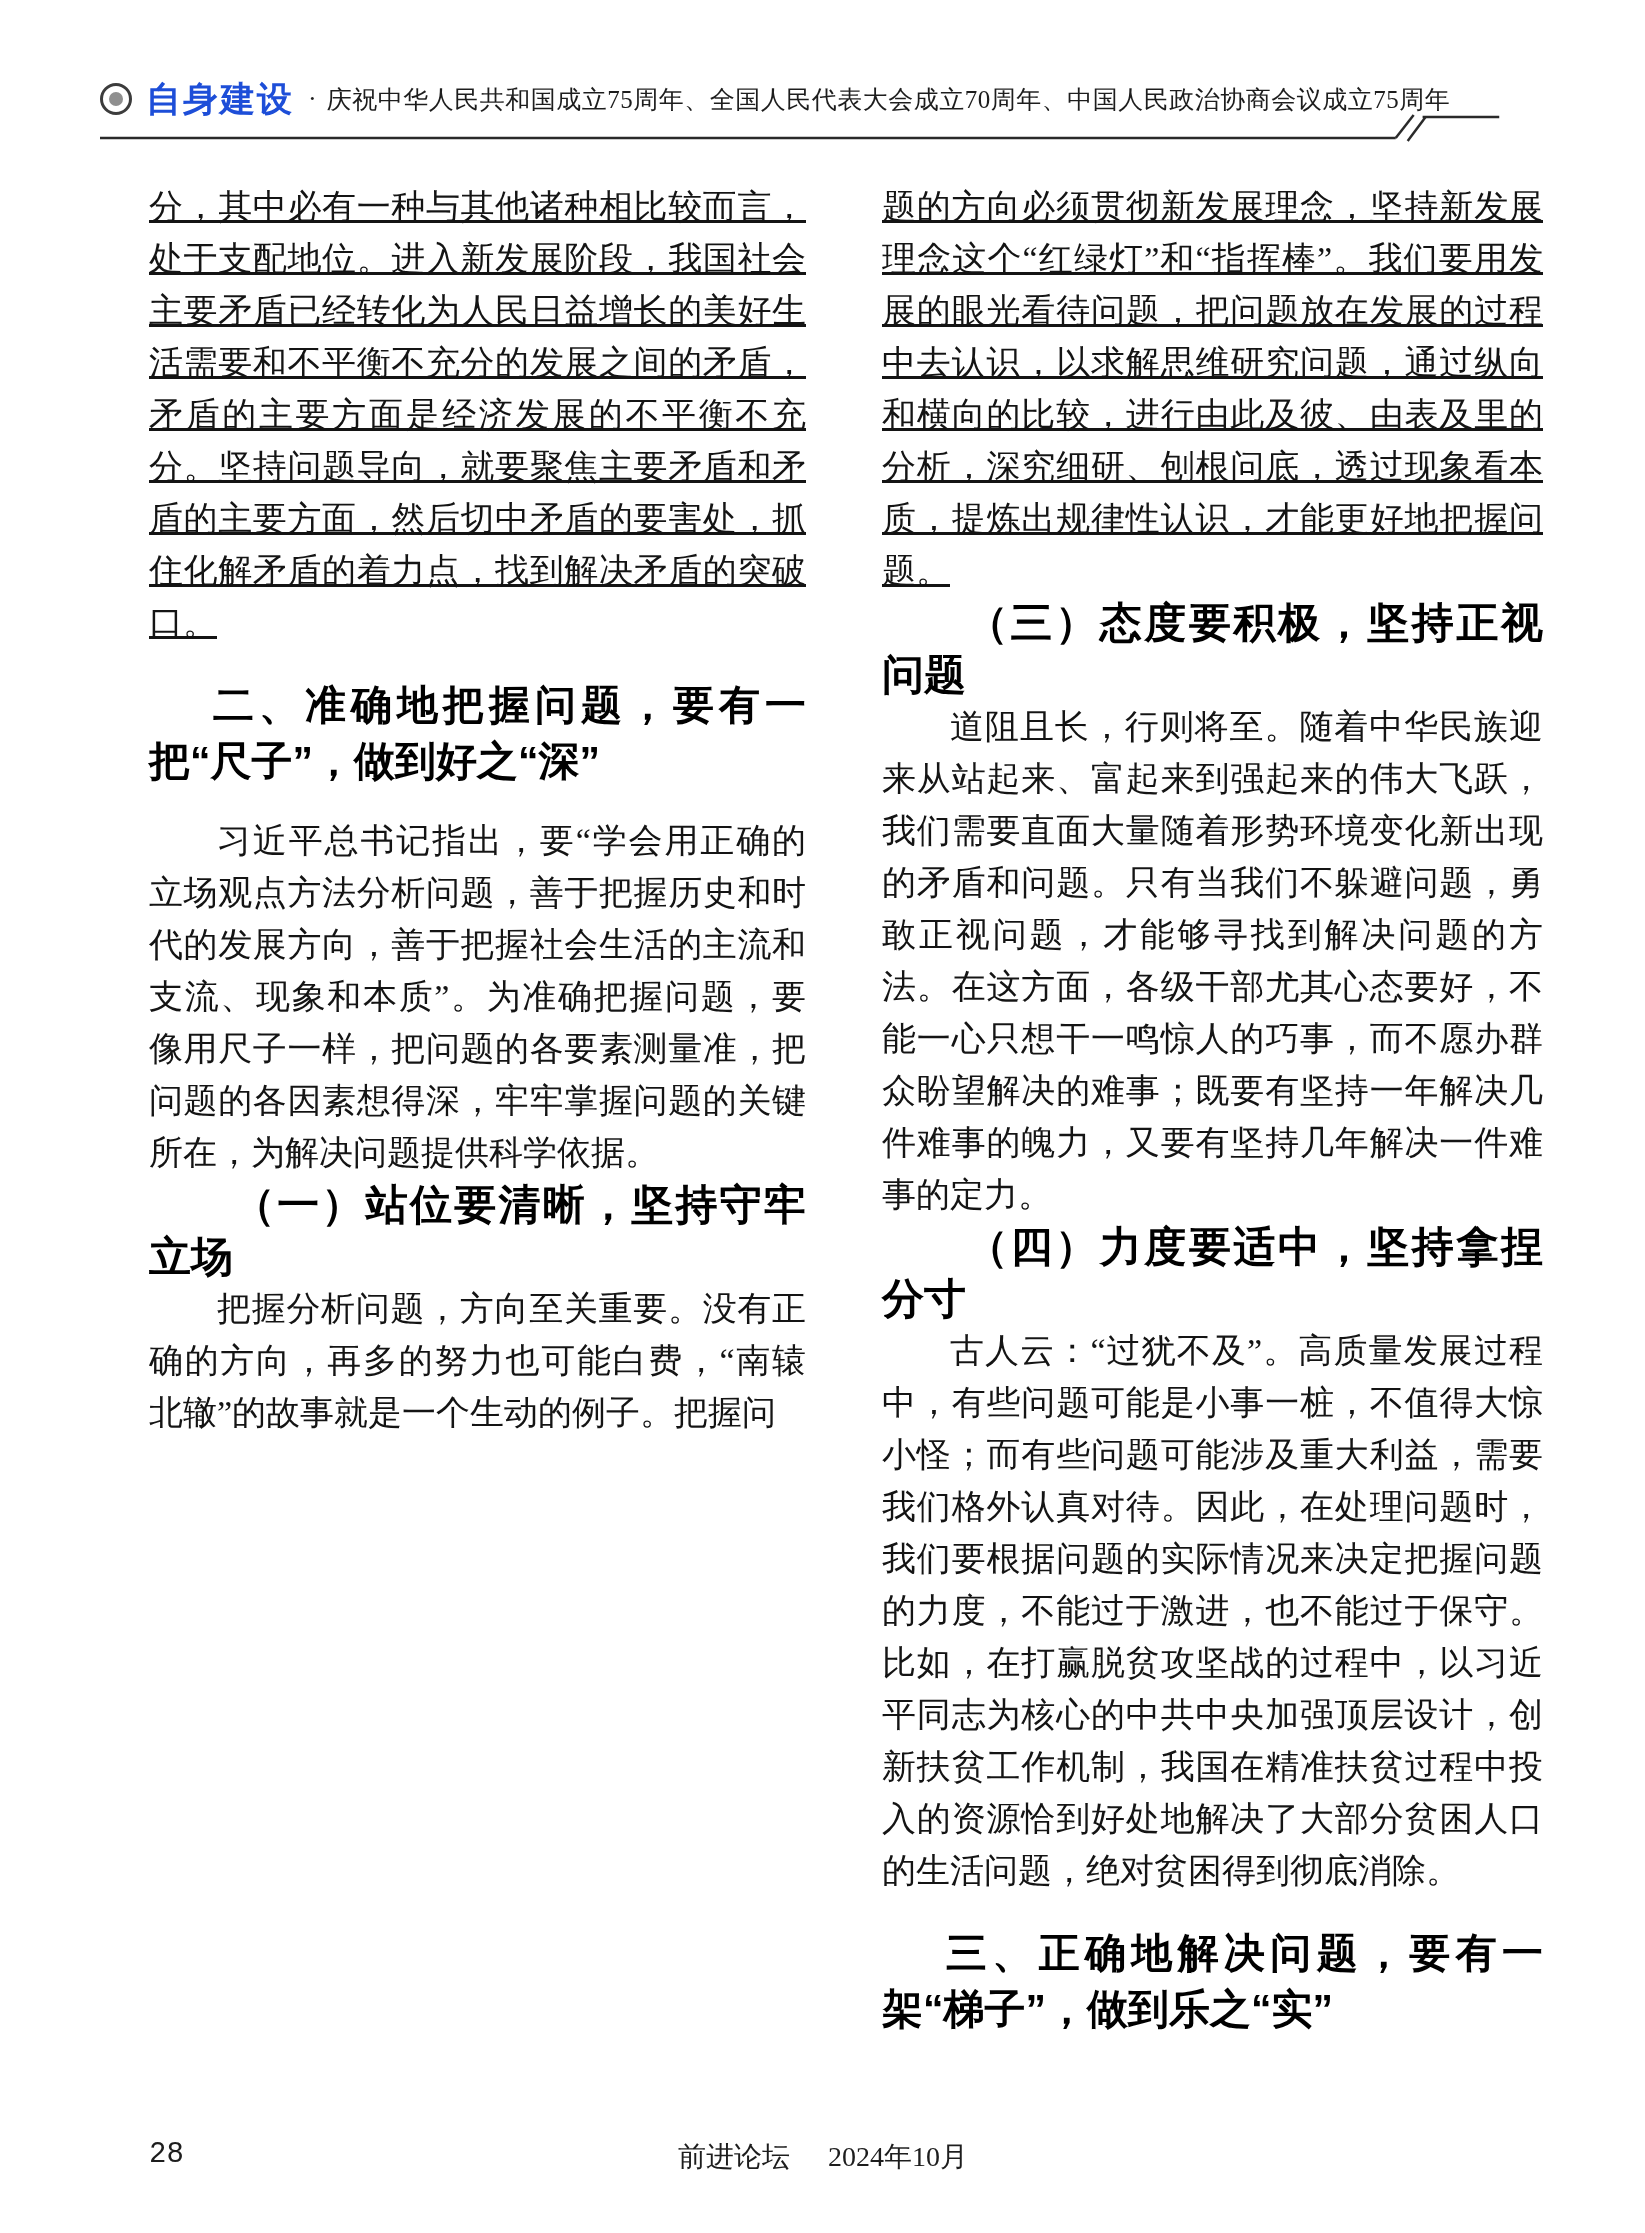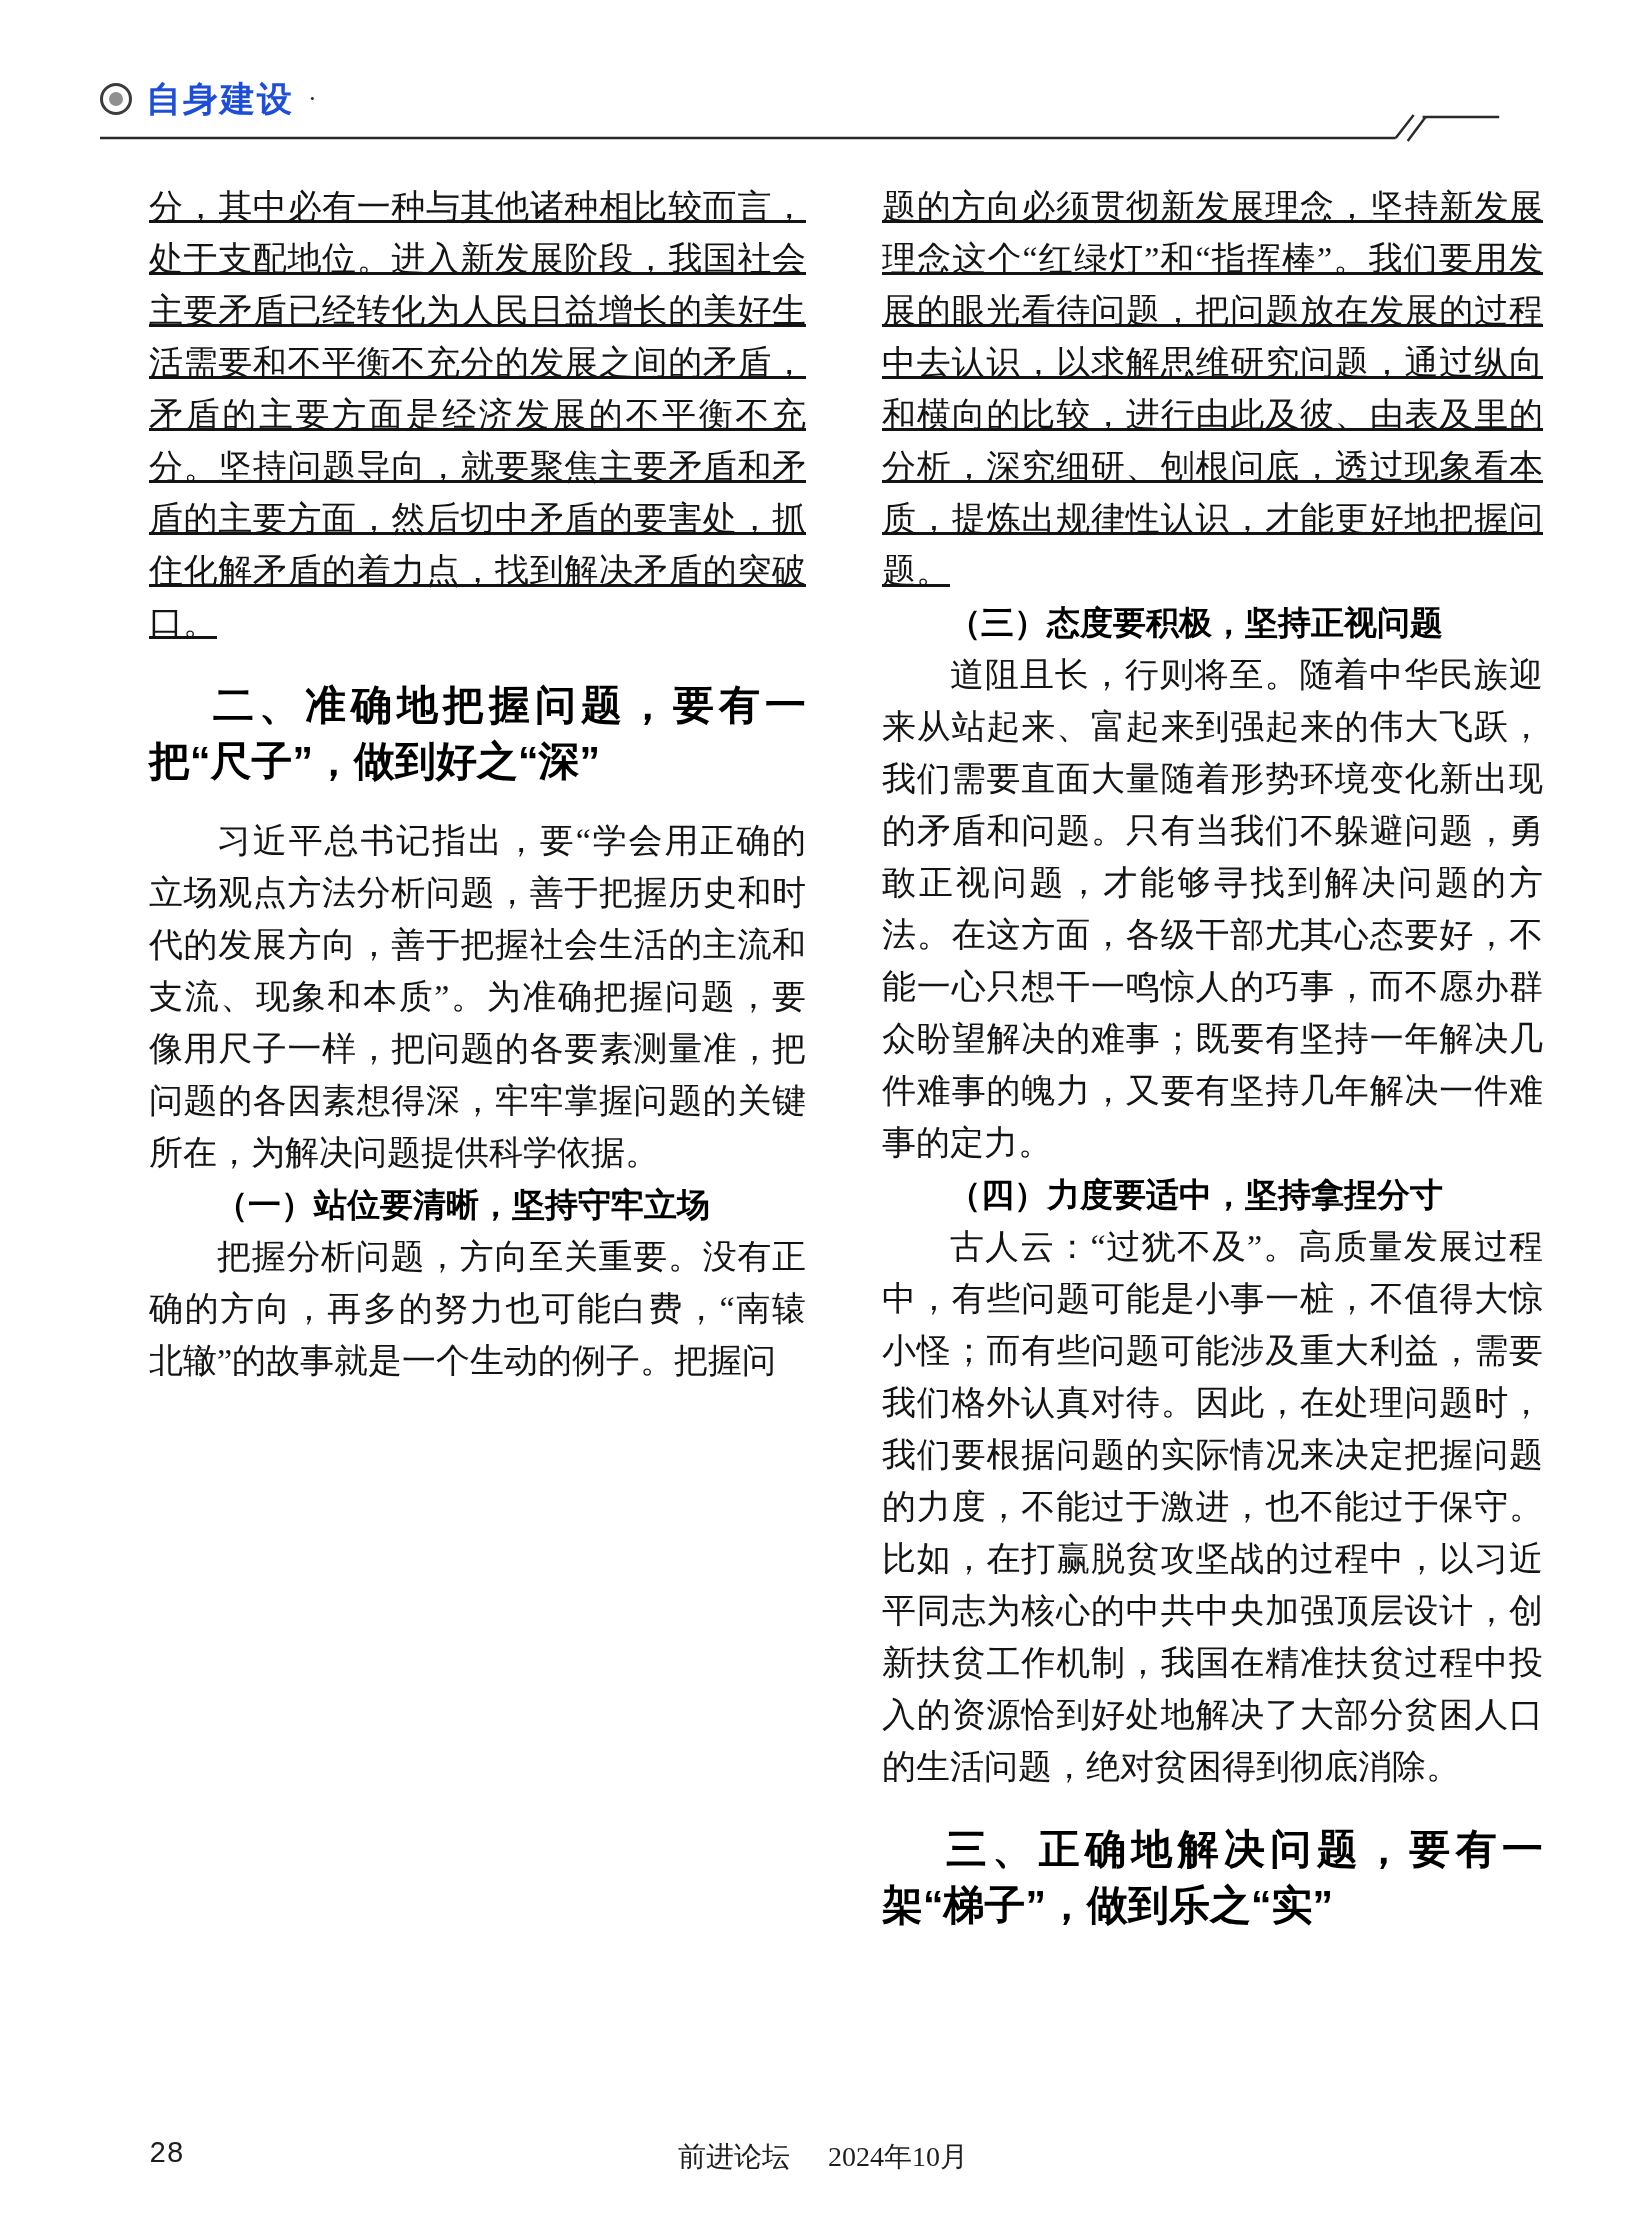--- a/index.html
+++ b/index.html
@@ -56,21 +56,21 @@
 
   .col h2{
     font-family:"Liberation Sans","DejaVu Sans",sans-serif;
     font-weight:bold;color:#000;
     font-size:41px;line-height:56px;
     margin:28px 0 26px 0;
     text-indent:64px;
     text-align:justify;
   }
   .col h3{
-    font-size:33px;line-height:52px;
+    font-size:42px;line-height:52px;
     font-weight:bold;color:#000;
     margin:0;text-indent:2em;
     font-family:"Liberation Serif","DejaVu Serif",serif;
   }
 
   
   .page-footer{
     position:absolute;left:0;top:2134px;width:1646px;height:50px;
     font-size:28px;color:#1d1d1d;
   }
@@ -88,20 +88,21 @@
 <body>
 
 <div class="page">
 
   <div class="page-header">
     <span class="dot-icon">
       <span class="dot-inner"></span>
     </span>
     <span class="section-label">自身建设</span>
     <span class="header-sep">·</span>
+    <span class="header-banner">庆祝中华人民共和国成立75周年、全国人民代表大会成立70周年、中国人民政治协商会议成立75周年</span>
   </div>
 
   <svg class="header-rule" viewBox="0 0 1454 50" xmlns="http://www.w3.org/2000/svg">
     <line x1="0" y1="42" x2="1302" y2="42" stroke="#2a2a2a" stroke-width="2.5"></line>
     <line x1="1302" y1="42" x2="1320" y2="19" stroke="#2a2a2a" stroke-width="2.5"></line>
     <line x1="1314" y1="45" x2="1332" y2="21" stroke="#2a2a2a" stroke-width="2.5"></line>
     <line x1="1329" y1="21" x2="1406" y2="21" stroke="#2a2a2a" stroke-width="2.5"></line>
   </svg>
 
   <section class="col col-left">

